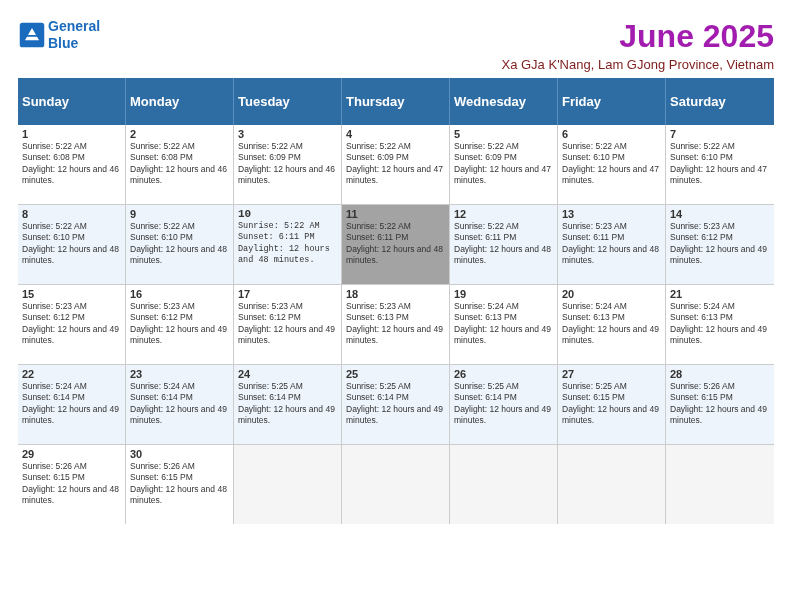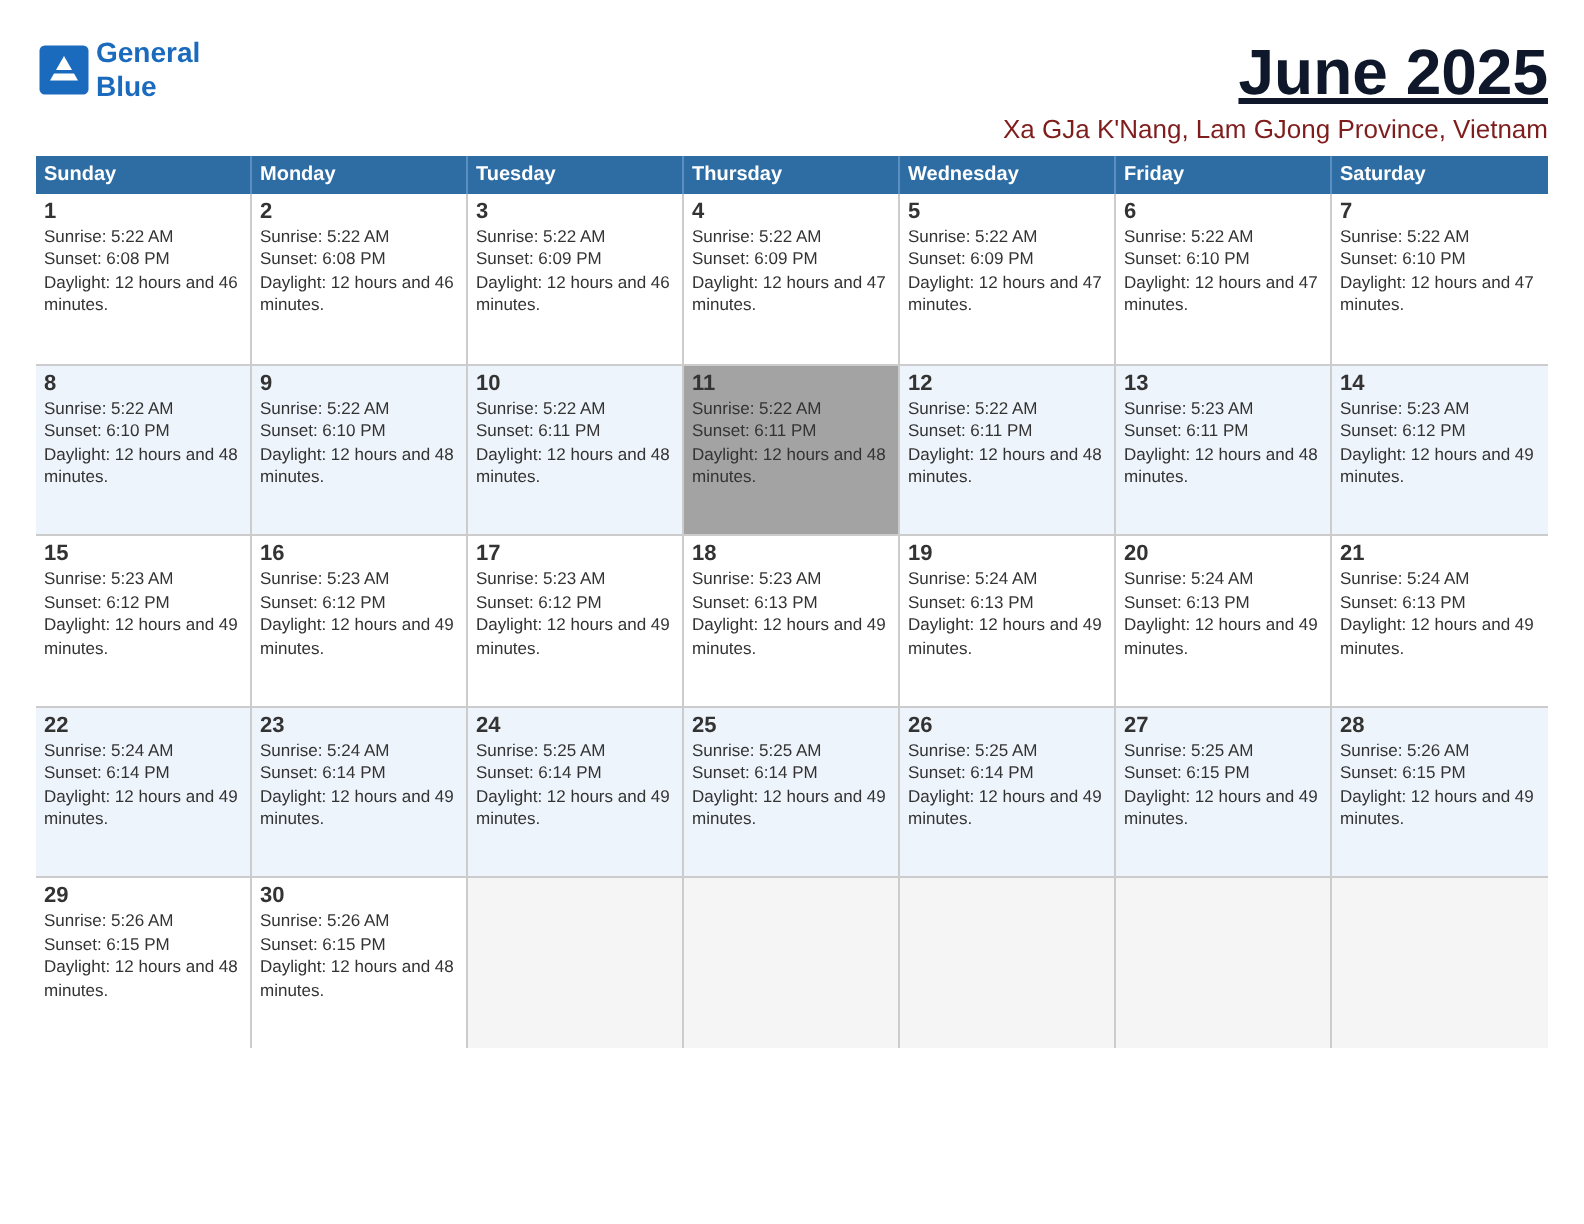--- a/index.html
+++ b/index.html
@@ -41,43 +41,42 @@
     .logo-icon {
       width: 28px;
       height: 28px;
     }
     .title-area {
       text-align: right;
     }
     .main-title {
       font-size: 32px;
       font-weight: bold;
-      color: #0f172a;
-      text-decoration: underline;
+      color: #a21caf;
     }
     .subtitle {
       font-size: 13px;
       color: #7f1d1d;
       margin-top: 2px;
     }
     .calendar {
       flex: 1;
       display: flex;
       flex-direction: column;
     }
     .cal-header-row {
       display: grid;
       grid-template-columns: repeat(7, 1fr);
       background: #2e6da4;
     }
     .cal-header-cell {
       color: #fff;
-      font-size: 10px;
+      font-size: 13px;
       font-weight: bold;
-      padding: 4px 4px;
+      padding: 16px 4px;
       text-align: left;
       border-right: 1px solid #5a8fc0;
     }
     .cal-header-cell:last-child { border-right: none; }
     .cal-body {
       display: flex;
       flex-direction: column;
       flex: 1;
     }
     .cal-row {
@@ -202,21 +201,21 @@
             <div class="cell-text" style="white-space: pre-line;">Sunrise: 5:22 AM
 Sunset: 6:10 PM
 Daylight: 12 hours and 48 minutes.</div>
           </div>
           <div class="cal-cell" style="background: rgb(238, 244, 251);">
             <span class="day-num">9</span>
             <div class="cell-text" style="white-space: pre-line;">Sunrise: 5:22 AM
 Sunset: 6:10 PM
 Daylight: 12 hours and 48 minutes.</div>
           </div>
-          <div class="cal-cell" style="background: rgb(238, 244, 251);">
+          <div class="cal-cell" style="background: rgb(238, 244, 251); font-family: Liberation Mono, monospace;">
             <span class="day-num">10</span>
             <div class="cell-text" style="white-space: pre-line;">Sunrise: 5:22 AM
 Sunset: 6:11 PM
 Daylight: 12 hours and 48 minutes.</div>
           </div>
           <div class="cal-cell" style="background: #a3a3a3;">
             <span class="day-num">11</span>
             <div class="cell-text" style="white-space: pre-line;">Sunrise: 5:22 AM
 Sunset: 6:11 PM
 Daylight: 12 hours and 48 minutes.</div>

